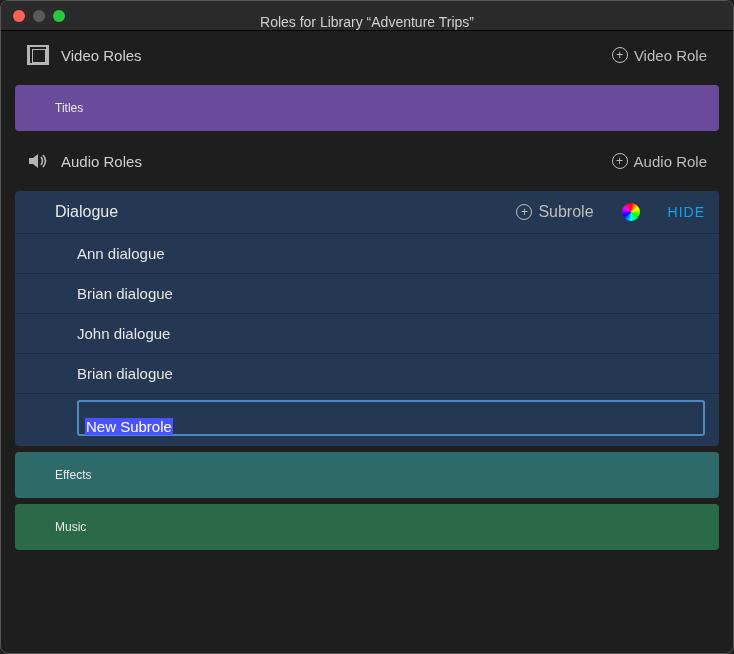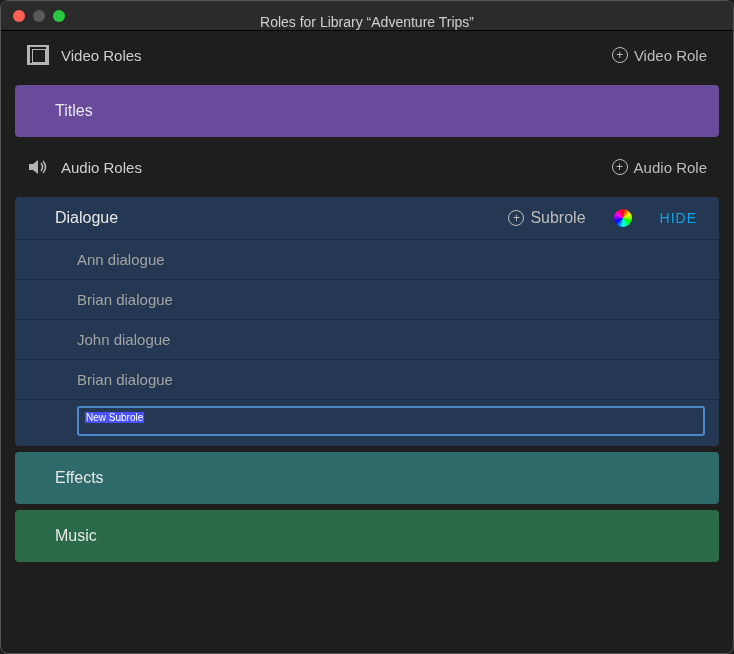--- a/index.html
+++ b/index.html
@@ -76,45 +76,45 @@
       width: 16px; height: 16px; border-radius: 50%;
       border: 1.5px solid #bdbdbd;
       display: inline-flex; align-items: center; justify-content: center;
       font-size: 12px; line-height: 1;
       color: #bdbdbd;
     }
 
     
     .role-bar {
       margin: 6px 14px;
-      height: 52px;
+      height: 46px;
       border-radius: 4px;
       display: flex;
       align-items: center;
       padding: 0 22px 0 40px;
       color: #e8e8e8;
-      font-size: 16px;
+      font-size: 12px;
     }
     .role-bar.purple { background: #6a4a9a; }
     .role-bar.navy   { background: #2b4566; }
     .role-bar.teal   { background: #2e6a6a; }
     .role-bar.green  { background: #2a6a49; }
 
     
     .dialogue-wrap {
       margin: 6px 14px;
       background: #253853;
       border-radius: 4px;
       overflow: hidden;
     }
     .dialogue-header {
       height: 42px;
       display: flex;
       align-items: center;
-      padding: 0 22px 0 40px;
+      padding: 0 14px 0 40px;
       color: #e8e8e8;
       font-size: 16px;
     }
     .dialogue-header .spacer { flex: 1; }
     .dialogue-header .add-btn { color: #bdbdbd; }
     .dialogue-header .hide {
       color: #0ea5e9;
       letter-spacing: 1px;
       margin-left: 28px;
       font-size: 14px;
@@ -125,37 +125,37 @@
       margin-left: 28px;
       display: inline-block;
     }
 
     .subrole-row {
       height: 40px;
       display: flex;
       align-items: center;
       padding-left: 62px;
       border-top: 1px solid #1a2b43;
-      color: #a3a3a3;
+      color: #e5e5e5;
       font-size: 15px;
     }
 
     .subrole-edit-row {
       border-top: 1px solid #1a2b43;
       padding: 6px 14px 10px 62px;
     }
     .subrole-input {
       width: 100%;
       height: 30px;
       background: #253853;
       border: 2px solid #4f88c7;
       border-radius: 3px;
       color: #fff;
-      font-size: 10px;
-      padding: 4px 6px;
+      font-size: 15px;
+      padding: 16px 6px;
       outline: none;
     }
     .subrole-input::selection,
     .sel-hl {
       background: #4a52ff;
       color: #fff;
     }
     .subrole-display {
       display: inline-block;
       padding: 0 1px;

